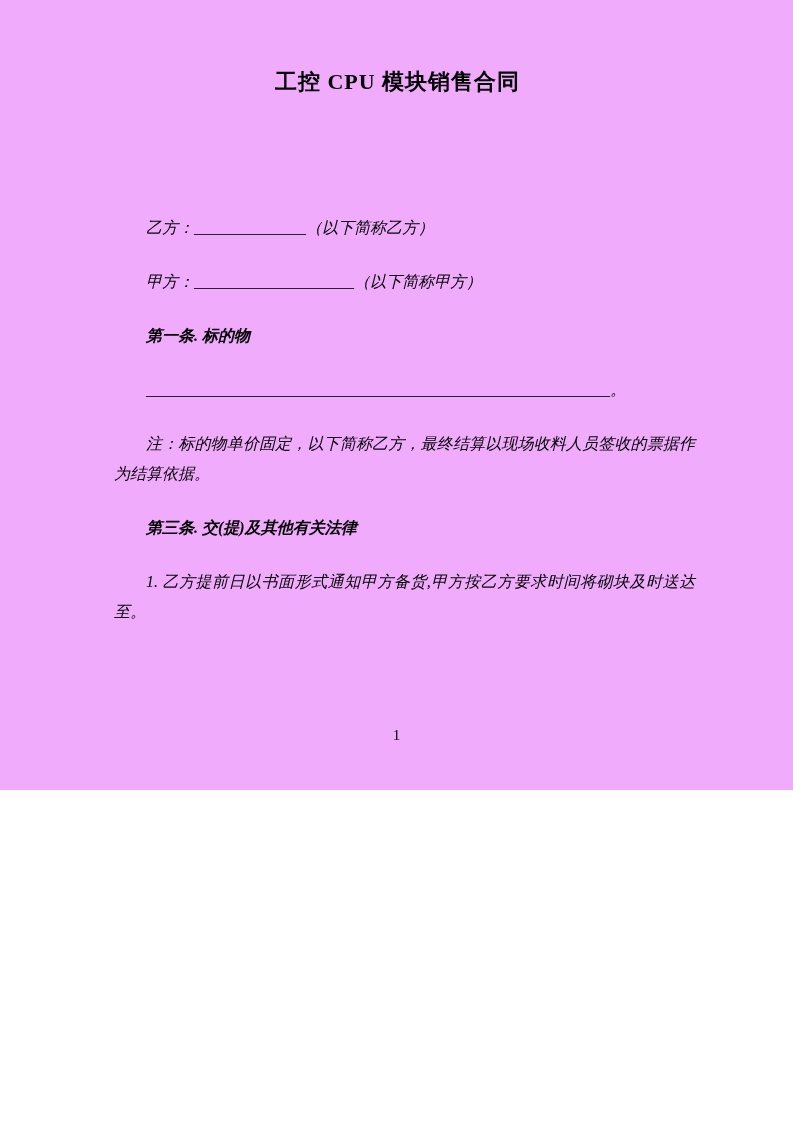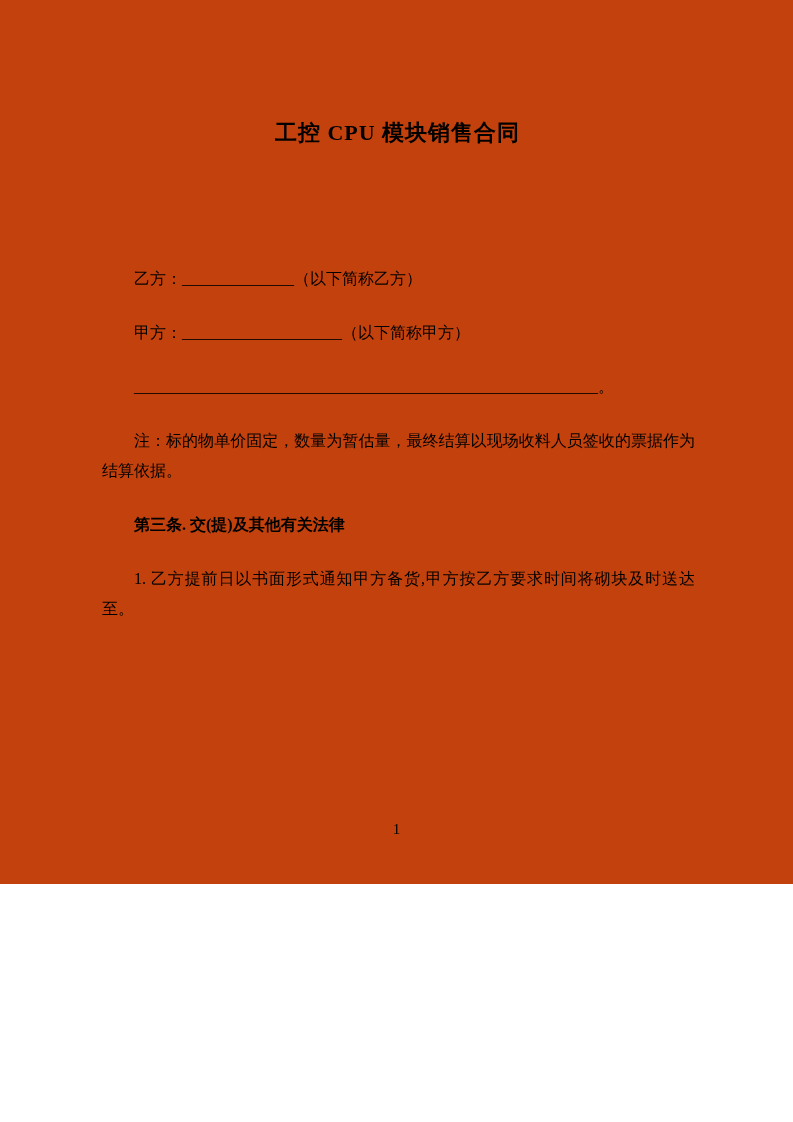--- a/index.html
+++ b/index.html
@@ -3,44 +3,45 @@
 <meta charset="utf-8">
 <style>
   html, body {
     margin: 0;
     padding: 0;
     background: #ffffff;
   }
   .page {
     position: relative;
     width: 793px;
-    height: 884px;
+    height: 790px;
     margin: 0 auto;
-    background: #c2410c;
+    background: #f0abfc;
     color: #000000;
     font-family: "Liberation Serif", "DejaVu Serif", serif;
     box-sizing: border-box;
-    padding: 118px 98px 0 100px;
+    padding: 67px 98px 0 100px;
     overflow: hidden;
   }
   .doc-title {
     text-align: center;
     font-size: 22px;
     font-weight: bold;
     line-height: 30px;
     margin: 0 0 116px 0;
     letter-spacing: 1px;
   }
   .para {
     font-size: 16px;
     line-height: 30px;
     text-indent: 2em;
     text-align: justify;
-    margin: 0 0 24px 2px;
+    margin: 0 0 24px 14px;
     word-break: break-all;
+    font-style: italic;
   }
   .para.bold {
     font-weight: bold;
   }
   .page-number {
     position: absolute;
     left: 0;
     right: 0;
     bottom: 46px;
     text-align: center;
@@ -53,26 +54,27 @@
 
 <div class="page">
 
   <h1 class="doc-title">工控 CPU 模块销售合同</h1>
 
   <p class="para">乙方：______________（以下简称乙方）</p>
 
   <p class="para">甲方：____________________（以下简称甲方）</p>
 
 
+  <p class="para bold">第一条. 标的物</p>
 
   <p class="para">__________________________________________________________。</p>
 
 
 
-  <p class="para">注：标的物单价固定，数量为暂估量，最终结算以现场收料人员签收的票据作为结算依据。</p>
+  <p class="para">注：标的物单价固定，以下简称乙方，最终结算以现场收料人员签收的票据作为结算依据。</p>
 
 
 
   <p class="para bold">第三条. 交(提)及其他有关法律</p>
 
   <p class="para">1. 乙方提前日以书面形式通知甲方备货,甲方按乙方要求时间将砌块及时送达至。</p>
 
   <div class="page-number">1</div>
 
 </div>

